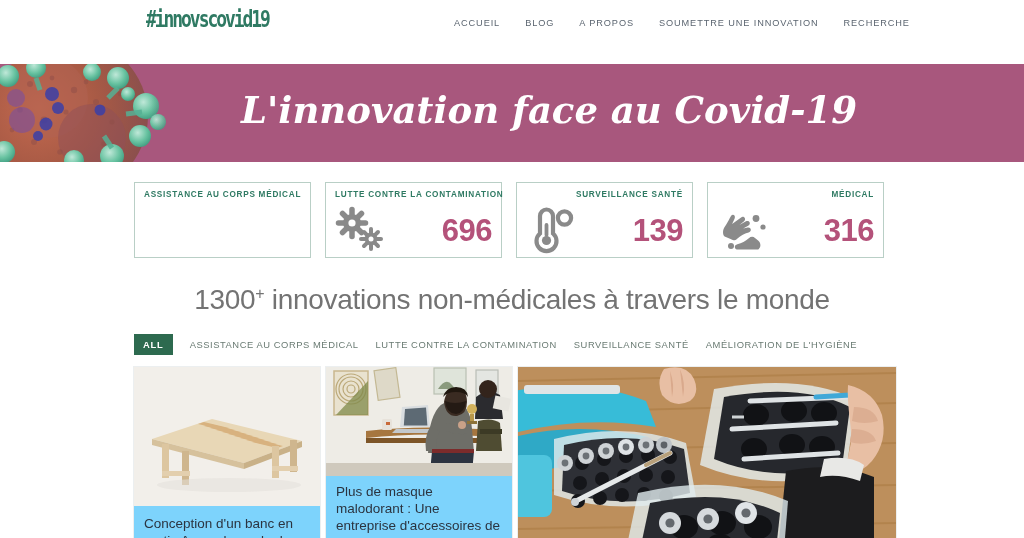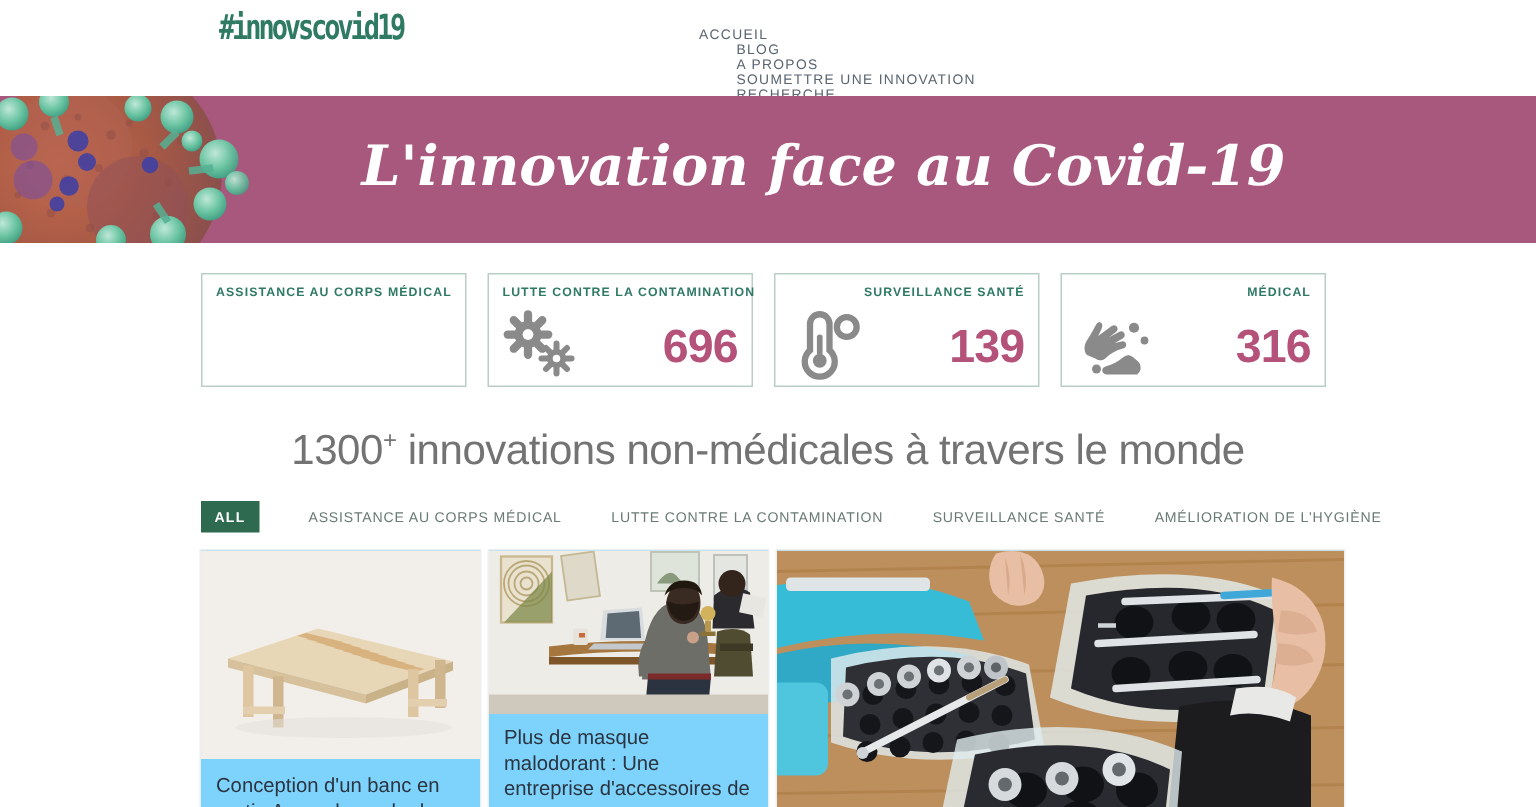--- a/index.html
+++ b/index.html
@@ -28,25 +28,25 @@
     font-size: 23px;
     font-weight: 700;
     color: #2f7a63;
     letter-spacing: -2.6px;
     transform: scaleX(0.78);
     transform-origin: left center;
     white-space: nowrap;
   }
   .main-nav {
     position: absolute;
-    left: 466px;
+    left: 454px;
     top: 18px;
     display: flex;
+    align-items: center;
     gap: 0;
-    flex-direction: column;
   }
   .nav-link {
     font-size: 9.2px;
     letter-spacing: 0.9px;
     color: #5b6570;
     text-decoration: none;
     white-space: nowrap;
     font-weight: 400;
     cursor: pointer;
   }
@@ -139,21 +139,21 @@
     white-space: nowrap;
   }
   .section-heading sup { font-size: 16px; vertical-align: super; }
 
   
   .filter-bar {
     display: flex;
     align-items: center;
     padding-left: 134px;
     margin-top: 18px;
-    gap: 16px;
+    gap: 0;
   }
   .filter-item {
     font-size: 9.4px;
     letter-spacing: 0.55px;
     color: #6a7b73;
     cursor: pointer;
     white-space: nowrap;
     padding: 5px 0;
   }
   .filter-item + .filter-item { margin-left: 17px; }

